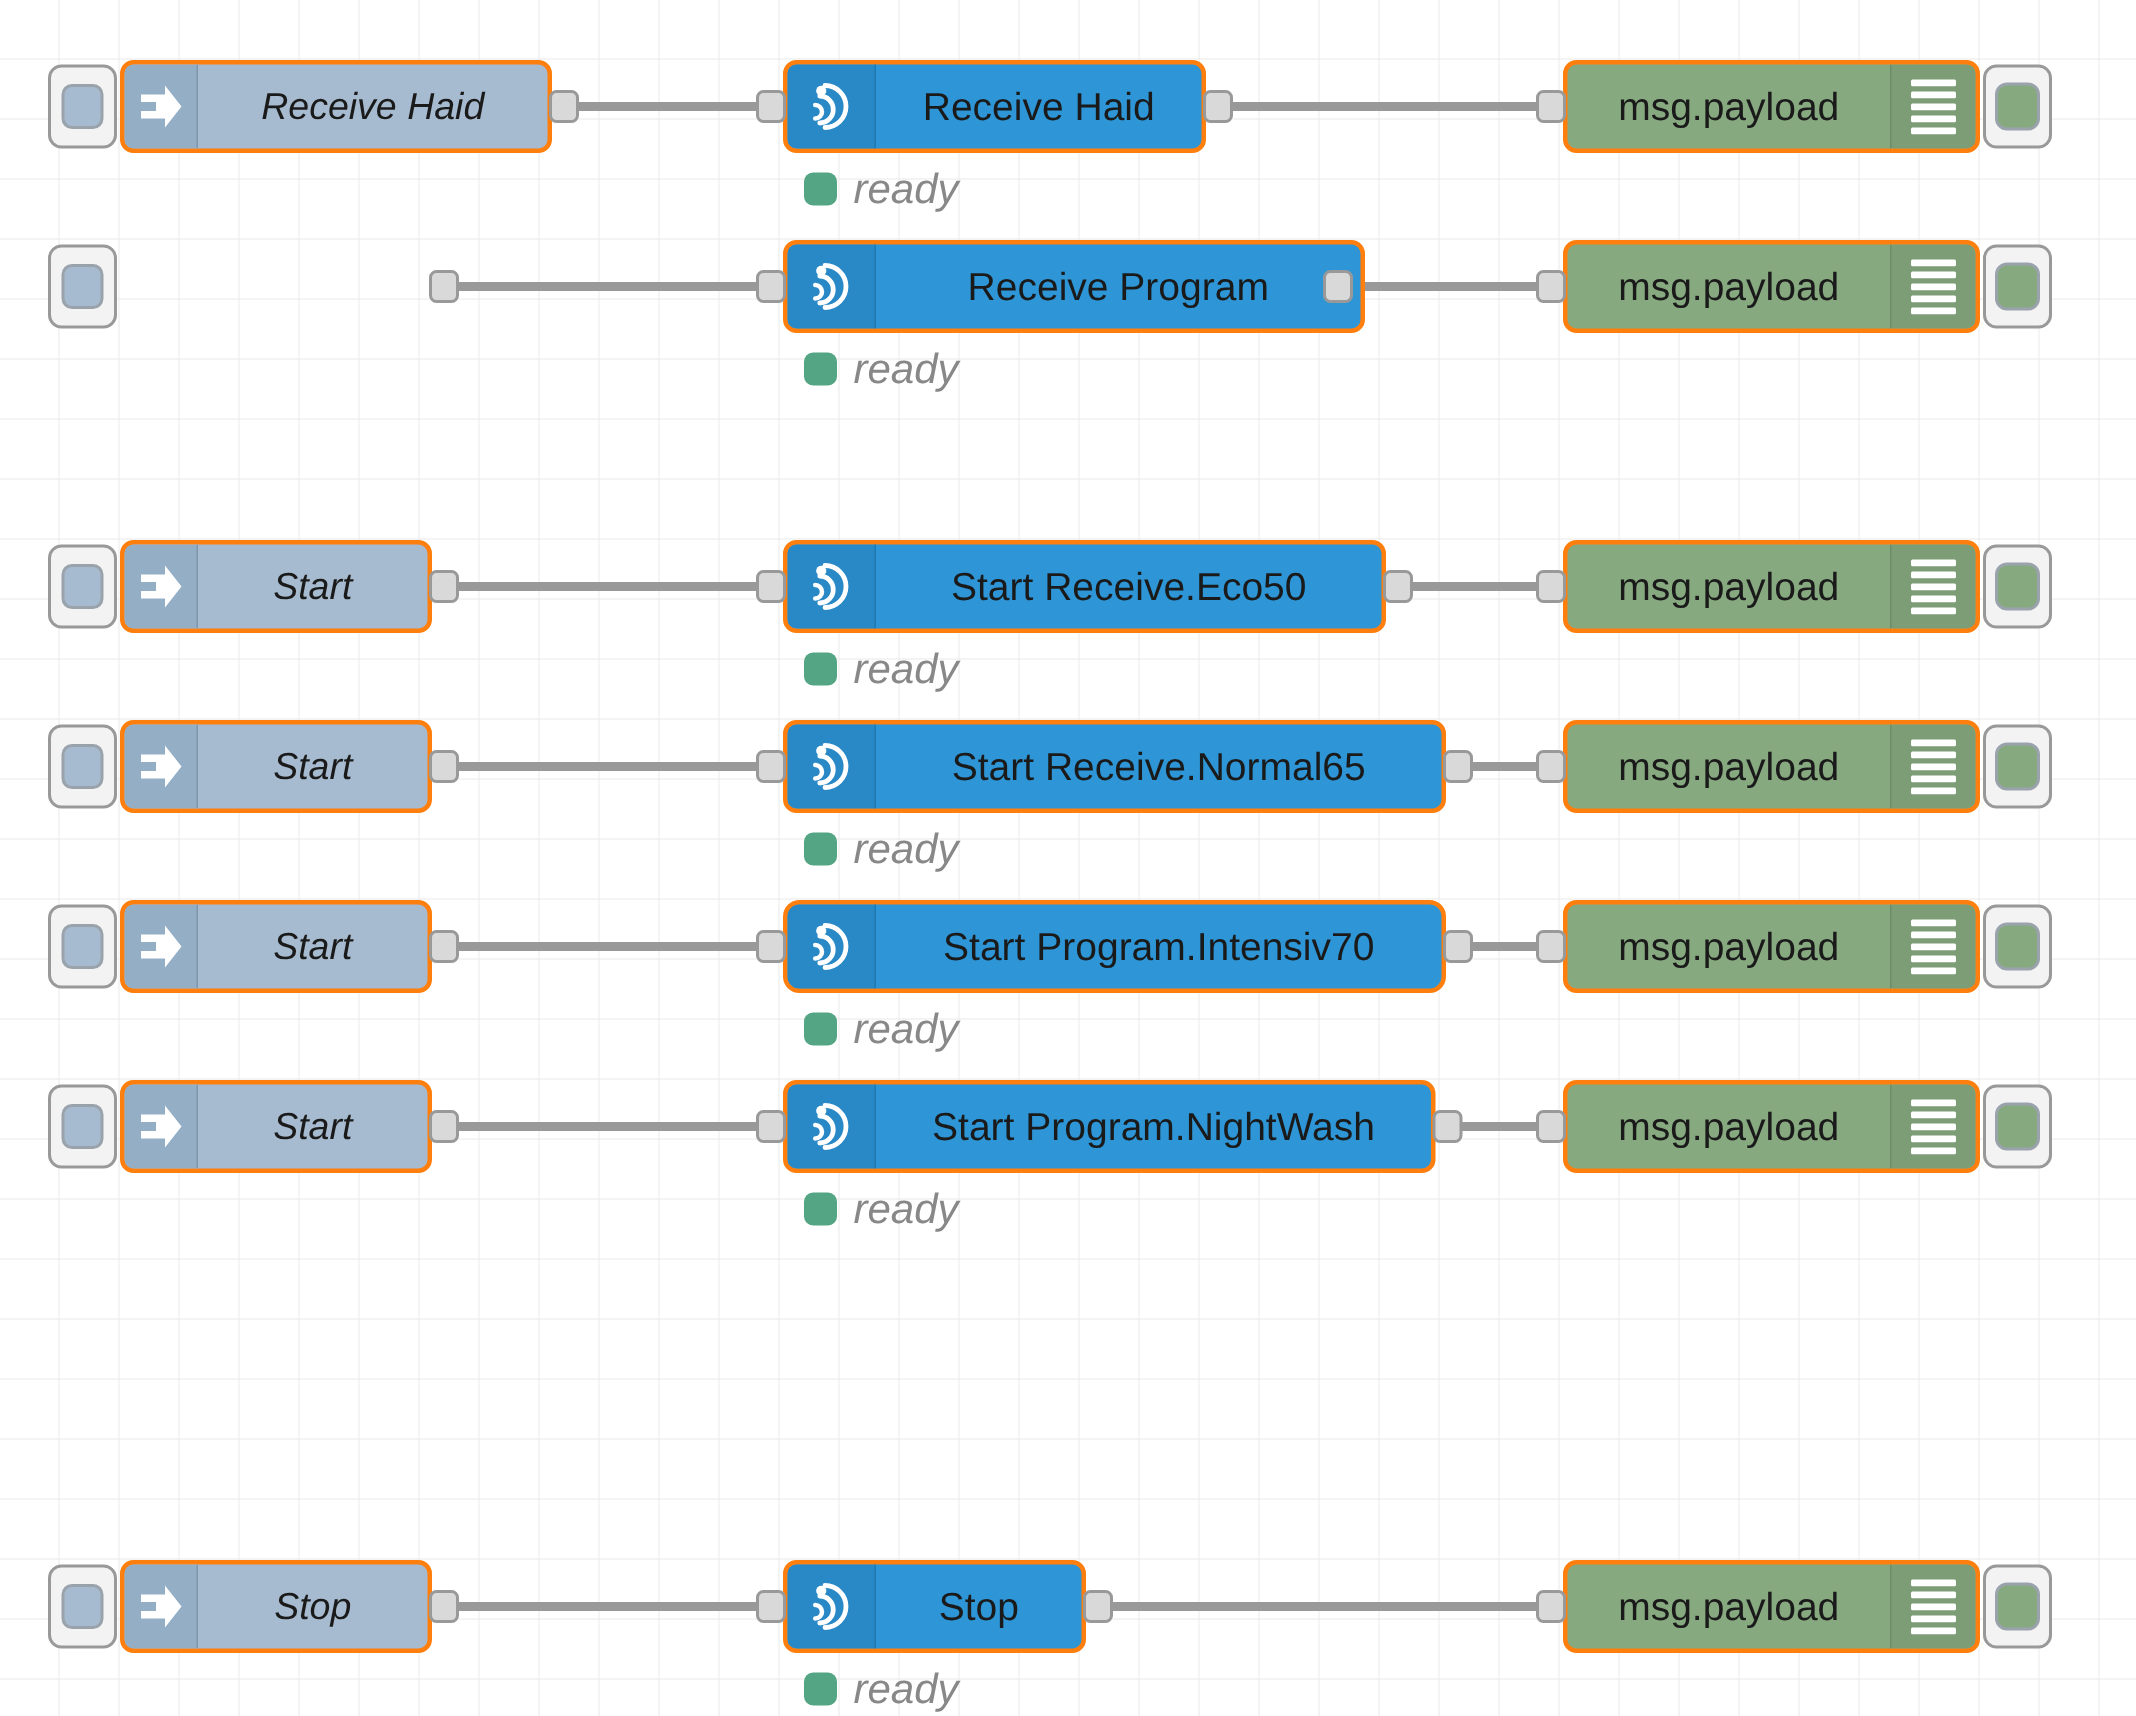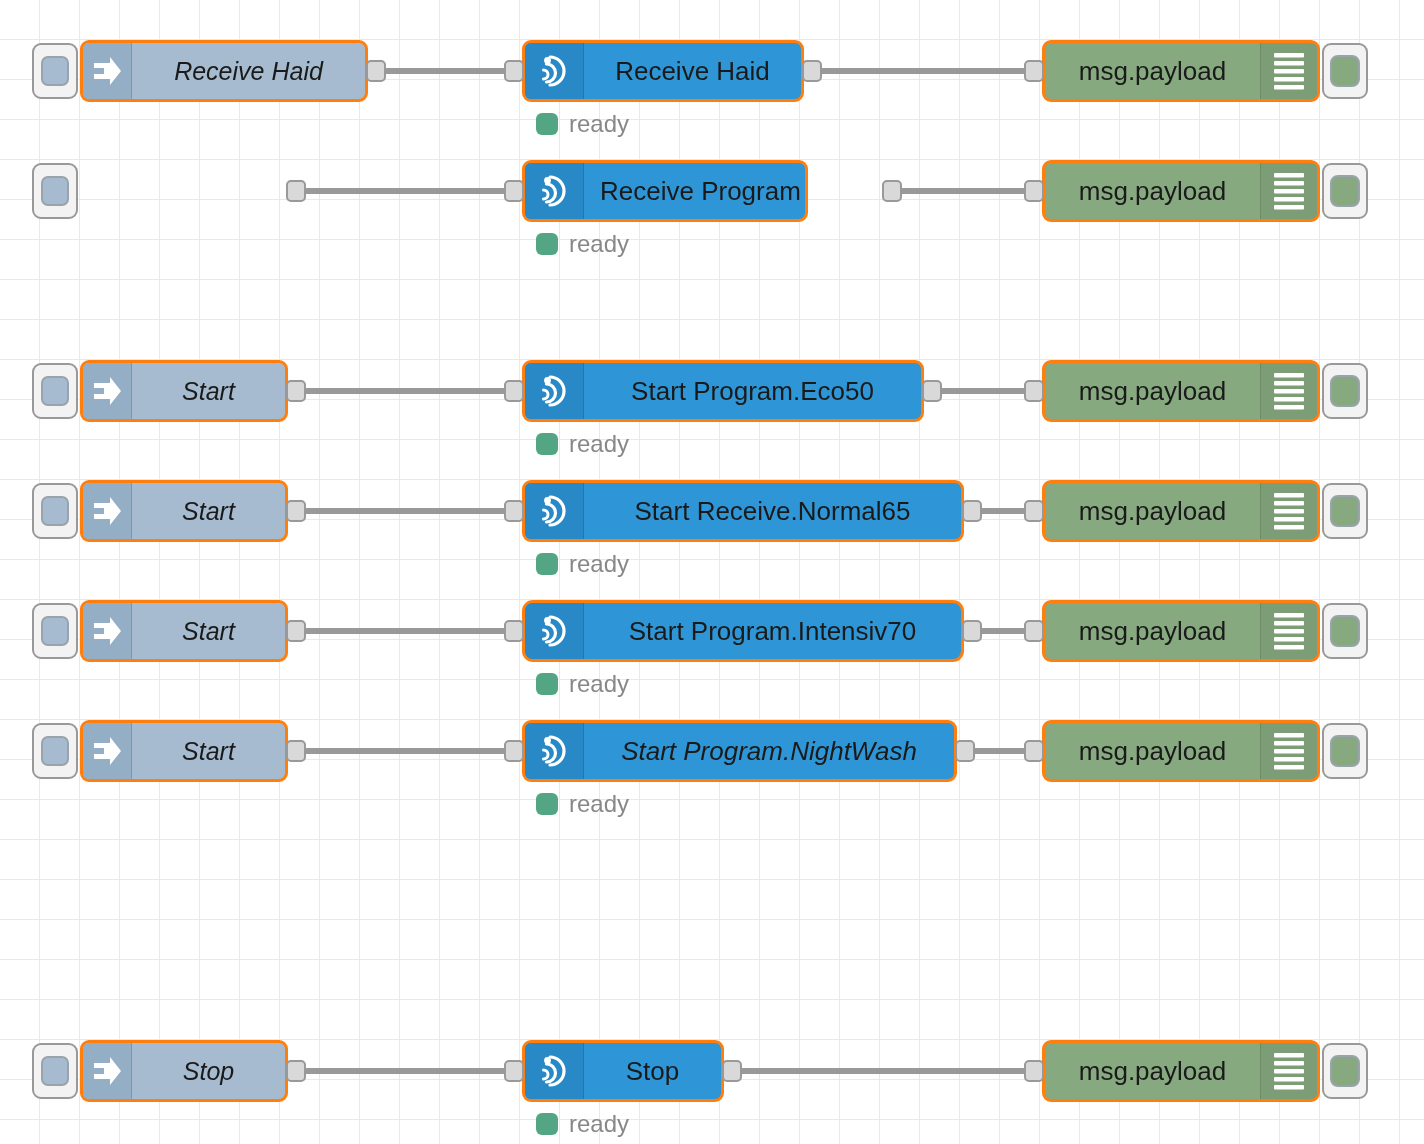--- a/index.html
+++ b/index.html
@@ -188,23 +188,24 @@
   }
   .status .dot {
     width: 22px;
     height: 22px;
     background: #53a584;
     border-radius: 6px;
     flex: 0 0 22px;
   }
   .status .status-text {
     margin-left: 11px;
-    font-size: 24px;
+    font-size: 28px;
     color: #888888;
     white-space: nowrap;
+    font-style: italic;
   }
 
   svg { display: block; }
 </style>
 </head>
 <body>
 
 <div id="canvas">
     <div class="inject-btn" style="left: 32px; top: 43px;">
       <div class="knob"></div>
@@ -250,21 +251,21 @@
       <div class="knob"></div>
     </div>
     <div class="status" style="left: 536px; top: 110px;">
       <div class="dot"></div>
       <span class="status-text">ready</span>
     </div>
     <div class="inject-btn" style="left: 32px; top: 163px;">
       <div class="knob"></div>
     </div>
     <div class="port" style="left: 286px; top: 180px;"></div>
-    <div class="node signal" style="left: 522px; top: 160px; width: 286px; height: 62px; text-align: center;">
+    <div class="node signal" style="left: 522px; top: 160px; width: 388px; height: 62px; text-align: center;">
       <div class="icon-cell">
         <svg width="40" height="40" viewBox="0 0 40 40" aria-hidden="true">
           <circle cx="13.5" cy="9.5" r="3.4" fill="#ffffff"></circle>
           <path d="M16 6 A11 11 0 0 1 16 34" stroke="#ffffff" stroke-width="3.2" fill="none" stroke-linecap="round"></path>
           <path d="M12.5 13 A7.5 7.5 0 0 1 12.5 31" stroke="#ffffff" stroke-width="3.2" fill="none" stroke-linecap="round"></path>
           <path d="M9.5 19 A4 4 0 0 1 9.5 28" stroke="#ffffff" stroke-width="3" fill="none" stroke-linecap="round"></path>
         </svg>
       </div>
       <div class="label">Receive Program</div>
     </div>
@@ -306,21 +307,21 @@
     <div class="port" style="left: 286px; top: 380px;"></div>
     <div class="node signal" style="left: 522px; top: 360px; width: 402px; height: 62px;">
       <div class="icon-cell">
         <svg width="40" height="40" viewBox="0 0 40 40" aria-hidden="true">
           <circle cx="13.5" cy="9.5" r="3.4" fill="#ffffff"></circle>
           <path d="M16 6 A11 11 0 0 1 16 34" stroke="#ffffff" stroke-width="3.2" fill="none" stroke-linecap="round"></path>
           <path d="M12.5 13 A7.5 7.5 0 0 1 12.5 31" stroke="#ffffff" stroke-width="3.2" fill="none" stroke-linecap="round"></path>
           <path d="M9.5 19 A4 4 0 0 1 9.5 28" stroke="#ffffff" stroke-width="3" fill="none" stroke-linecap="round"></path>
         </svg>
       </div>
-      <div class="label">Start Program.Eco50</div>
+      <div class="label">Start Receive.Eco50</div>
     </div>
     <div class="port" style="left: 504px; top: 380px;"></div>
     <div class="port" style="left: 922px; top: 380px;"></div>
     <div class="wire" style="left: 302px; top: 388px; width: 208px;"></div>
     <div class="node debug" style="left: 1042px; top: 360px; width: 278px; height: 62px;">
       <div class="label">msg.payload</div>
       <div class="icon-cell">
         <svg width="34" height="40" viewBox="0 0 34 40" aria-hidden="true">
           <rect x="2" y="2" width="30" height="4.5" rx="1" fill="#ffffff"></rect>
           <rect x="2" y="10" width="30" height="4.5" rx="1" fill="#ffffff"></rect>
@@ -438,21 +439,21 @@
     </div>
     <div class="node inject" style="left: 80px; top: 720px; width: 208px; height: 62px;">
       <div class="icon-cell">
         <svg width="34" height="34" viewBox="0 0 34 34" aria-hidden="true">
           <path d="M4 9 L20 9 L20 3 L31 17 L20 31 L20 25 L4 25 L4 20 L14 20 L14 14 L4 14 Z" fill="#ffffff"></path>
         </svg>
       </div>
       <div class="label">Start</div>
     </div>
     <div class="port" style="left: 286px; top: 740px;"></div>
-    <div class="node signal" style="left: 522px; top: 720px; width: 435px; height: 62px; font-style: italic;">
+    <div class="node signal" style="left: 522px; top: 720px; width: 435px; height: 62px;">
       <div class="icon-cell">
         <svg width="40" height="40" viewBox="0 0 40 40" aria-hidden="true">
           <circle cx="13.5" cy="9.5" r="3.4" fill="#ffffff"></circle>
           <path d="M16 6 A11 11 0 0 1 16 34" stroke="#ffffff" stroke-width="3.2" fill="none" stroke-linecap="round"></path>
           <path d="M12.5 13 A7.5 7.5 0 0 1 12.5 31" stroke="#ffffff" stroke-width="3.2" fill="none" stroke-linecap="round"></path>
           <path d="M9.5 19 A4 4 0 0 1 9.5 28" stroke="#ffffff" stroke-width="3" fill="none" stroke-linecap="round"></path>
         </svg>
       </div>
       <div class="label">Start Program.NightWash</div>
     </div>

